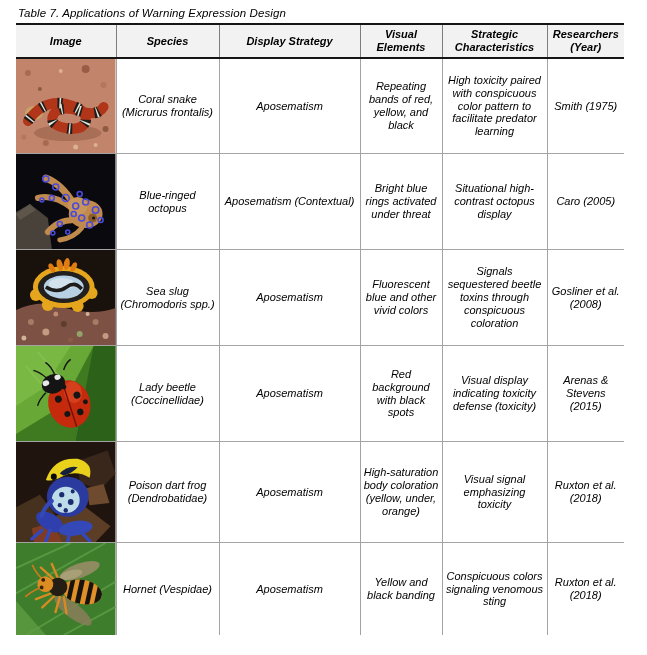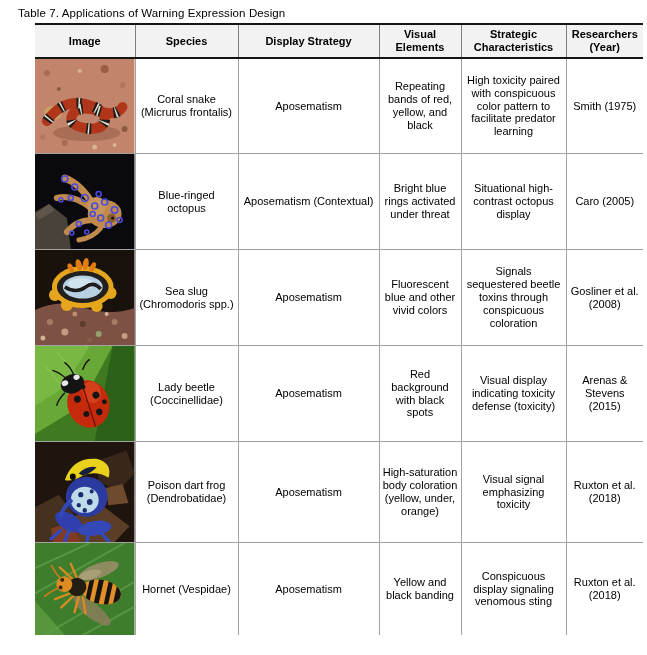--- a/index.html
+++ b/index.html
@@ -2,26 +2,26 @@
 <html><head>
 <meta charset="utf-8">
 <style>
   html,body{margin:0;padding:0;}
   body{
     width:647px;height:655px;background:#ffffff;
     font-family:"Liberation Sans",sans-serif;color:#000;
     position:relative;overflow:hidden;
   }
   .title{
-    font-size:11.5px;
+    font-style:italic;font-size:11.5px;
     margin:7px 0 4px 18px;letter-spacing:.1px;
   }
   table.apps{
-    margin-left:35px;width:608px;
-    border-collapse:collapse;table-layout:fixed;
+    margin-left:16px;width:608px;
+    border-collapse:collapse;table-layout:fixed;font-style:italic;
   }
   col.c-image{width:100px}
   col.c-species{width:103px}
   col.c-display{width:141px}
   col.c-visual{width:82px}
   col.c-strategic{width:105px}
   col.c-research{width:77px}
   th{
     font-size:11px;font-weight:bold;text-align:center;vertical-align:middle;
     background:#f2f2f2;padding:2px 3px;line-height:1.18;
@@ -281,18 +281,18 @@
             <circle cx="29" cy="47" r="8" fill="#dd8c24"></circle>
             <circle cx="26" cy="43" r="2" fill="#3a2410"></circle>
               <circle cx="26" cy="51" r="2" fill="#3a2410"></circle>
             <path d="M24,42 Q16,36 12,30 M24,52 Q16,58 12,64" fill="none" stroke="#c87a1e" stroke-width="1.8"></path>
           </g>
         </svg>
       </td>
       <td>Hornet (Vespidae)</td>
       <td>Aposematism</td>
       <td>Yellow and black banding</td>
-      <td>Conspicuous display signaling venomous sting</td>
+      <td>Conspicuous colors signaling venomous sting</td>
       <td>Ruxton et al. (2018)</td>
     </tr>
 
   </tbody>
 </table>
 
 </body></html>

